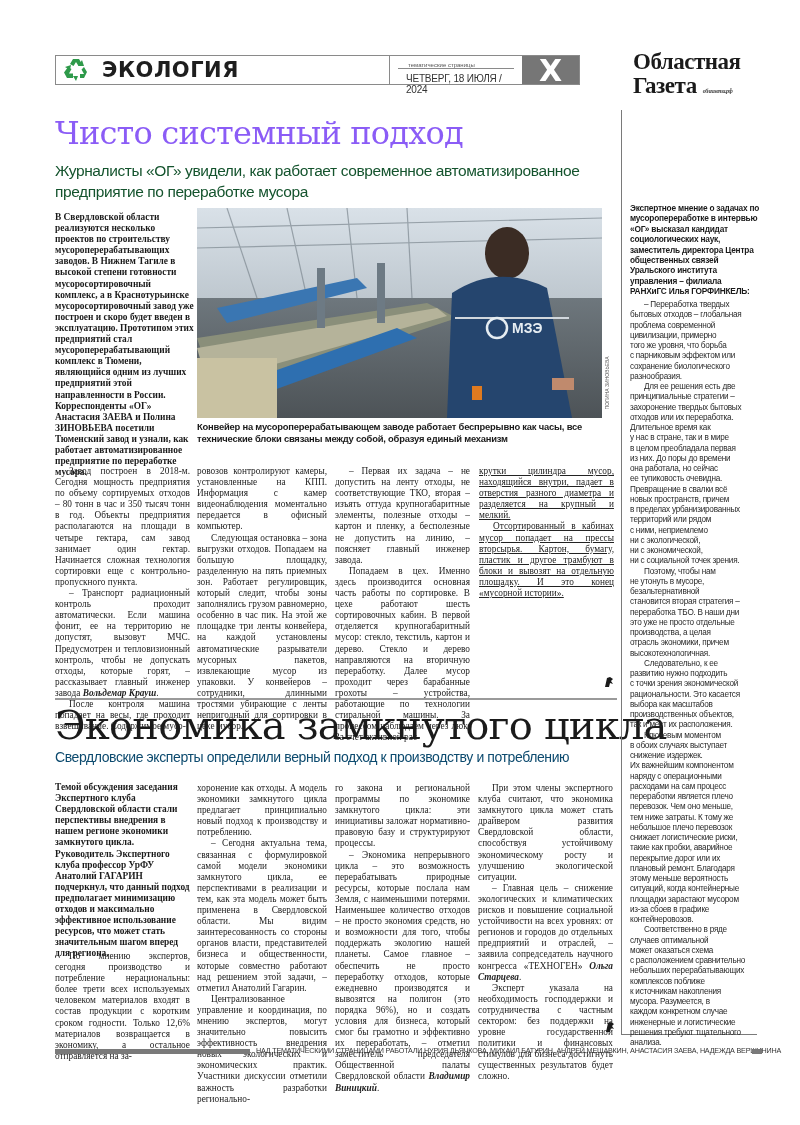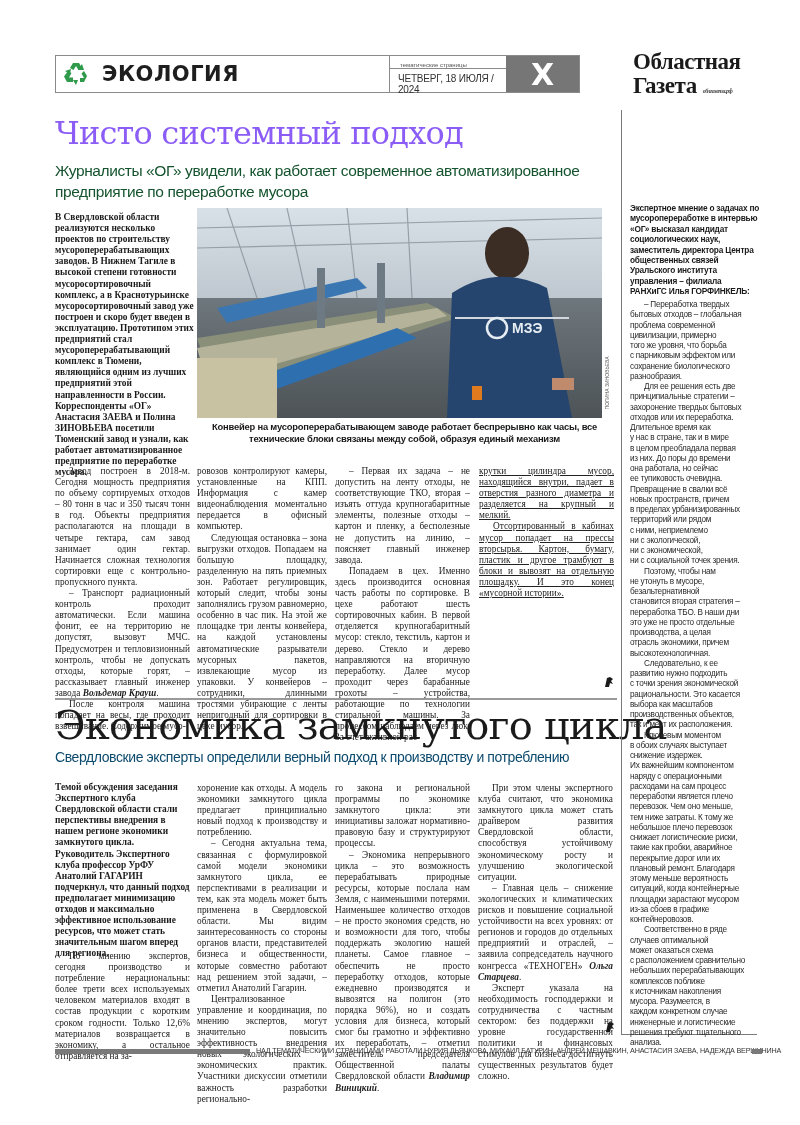--- a/index.html
+++ b/index.html
@@ -1,40 +1,40 @@
 <!DOCTYPE html>
 <html><head>
 <meta charset="utf-8">
 <style>
   * { box-sizing: border-box; margin: 0; padding: 0; }
   html, body { width: 800px; height: 1125px; background: #ffffff; overflow: hidden; }
   body { position: relative; font-family: "Liberation Serif", serif; color: #1a1a1a; }
 
   
-  .header-box { position: absolute; left: 55px; top: 55px; width: 525px; height: 38px; border: 1.5px solid #8a8a8a; display: flex; }
+  .header-box { position: absolute; left: 55px; top: 55px; width: 525px; height: 30px; border: 1.5px solid #8a8a8a; display: flex; gap: 8px; }
   .section-label { width: 334px; display: flex; align-items: center; padding-left: 6px; border-right: 1.5px solid #8a8a8a; }
   .recycle-icon { width: 28px; height: 28px; margin-right: 12px; }
   .section-title { font-family: "DejaVu Sans", sans-serif; font-weight: bold; font-size: 21px; letter-spacing: 0.5px; color: #1e1e1e; }
   .issue-info { width: 116px; display: flex; flex-direction: column; border-right: none; }
   .issue-kind { height: 18px; border-bottom: 1.5px solid #8a8a8a; font-family: "Liberation Sans", sans-serif; font-size: 6px; color: #555; padding: 6px 0 0 10px; }
   .issue-date { flex: 1; font-family: "Liberation Sans", sans-serif; font-size: 10px; color: #333; padding: 4px 0 0 8px; letter-spacing: -0.2px; }
   .page-marker { flex: 1; background: #767676; color: #fff; font-family: "DejaVu Sans", sans-serif; font-weight: bold; font-size: 30px; display: flex; align-items: center; justify-content: center; }
   .masthead { position: absolute; left: 633px; top: 50px; width: 140px; }
   .masthead-line1, .masthead-line2 { font-family: "Liberation Serif", serif; font-weight: bold; font-size: 23px; line-height: 24px; color: #1a1a1a; letter-spacing: -0.5px; }
   .masthead-site { font-family: "Liberation Serif", serif; font-style: italic; font-size: 6px; color: #444; margin-left: 6px; }
 
   
   .headline1 { position: absolute; left: 55px; top: 110px; font-family: "DejaVu Serif", serif; font-size: 32px; font-weight: normal; letter-spacing: -0.8px; color: #8b5cf6; line-height: 46px; }
   .subhead1 { position: absolute; left: 55px; top: 160px; width: 560px; font-family: "Liberation Sans", sans-serif; font-size: 15.5px; line-height: 21px; color: #14532d; letter-spacing: -0.4px; }
 
   .lead1 { position: absolute; left: 55px; top: 212px; width: 140px; font-family: "Liberation Serif", serif; font-weight: bold; font-size: 9.4px; line-height: 11.1px; color: #1a1a1a; }
   .photo { position: absolute; left: 197px; top: 208px; width: 405px; height: 210px; overflow: hidden; background: linear-gradient(180deg, #cfd6dc 0%, #aeb8c0 30%, #8d969c 60%, #707a80 100%); }
   .photo-credit { position: absolute; left: 603px; top: 330px; width: 10px; height: 110px; }
   .photo-credit span { position: absolute; left: -46px; top: 50px; width: 100px; transform: rotate(-90deg); font-family: "Liberation Sans", sans-serif; font-size: 5px; color: #555; text-align: center; white-space: nowrap; }
-  .caption1 { position: absolute; left: 197px; top: 421px; width: 415px; font-family: "Liberation Sans", sans-serif; font-weight: bold; font-size: 9.4px; line-height: 12px; color: #1a1a1a; letter-spacing: -0.2px; text-align: center; }
+  .caption1 { position: absolute; left: 197px; top: 421px; width: 415px; font-family: "Liberation Sans", sans-serif; font-weight: bold; font-size: 9.4px; line-height: 12px; color: #1a1a1a; letter-spacing: -0.2px; }
 
   .col { position: absolute; font-family: "Liberation Serif", serif; font-size: 9.3px; line-height: 11.1px; color: #222; text-align: justify; }
   .col p { margin: 0; }
   .col p.ind { text-indent: 14px; }
   .col b.sign, .col i.sign { font-weight: bold; font-style: italic; }
   .c1 { left: 55px; top: 466px; width: 135px; }
   .c2 { left: 197px; top: 466px; width: 130px; }
   .c3 { left: 335px; top: 466px; width: 135px; }
   .c4 { left: 479px; top: 466px; width: 135px; text-decoration: underline; }
 

